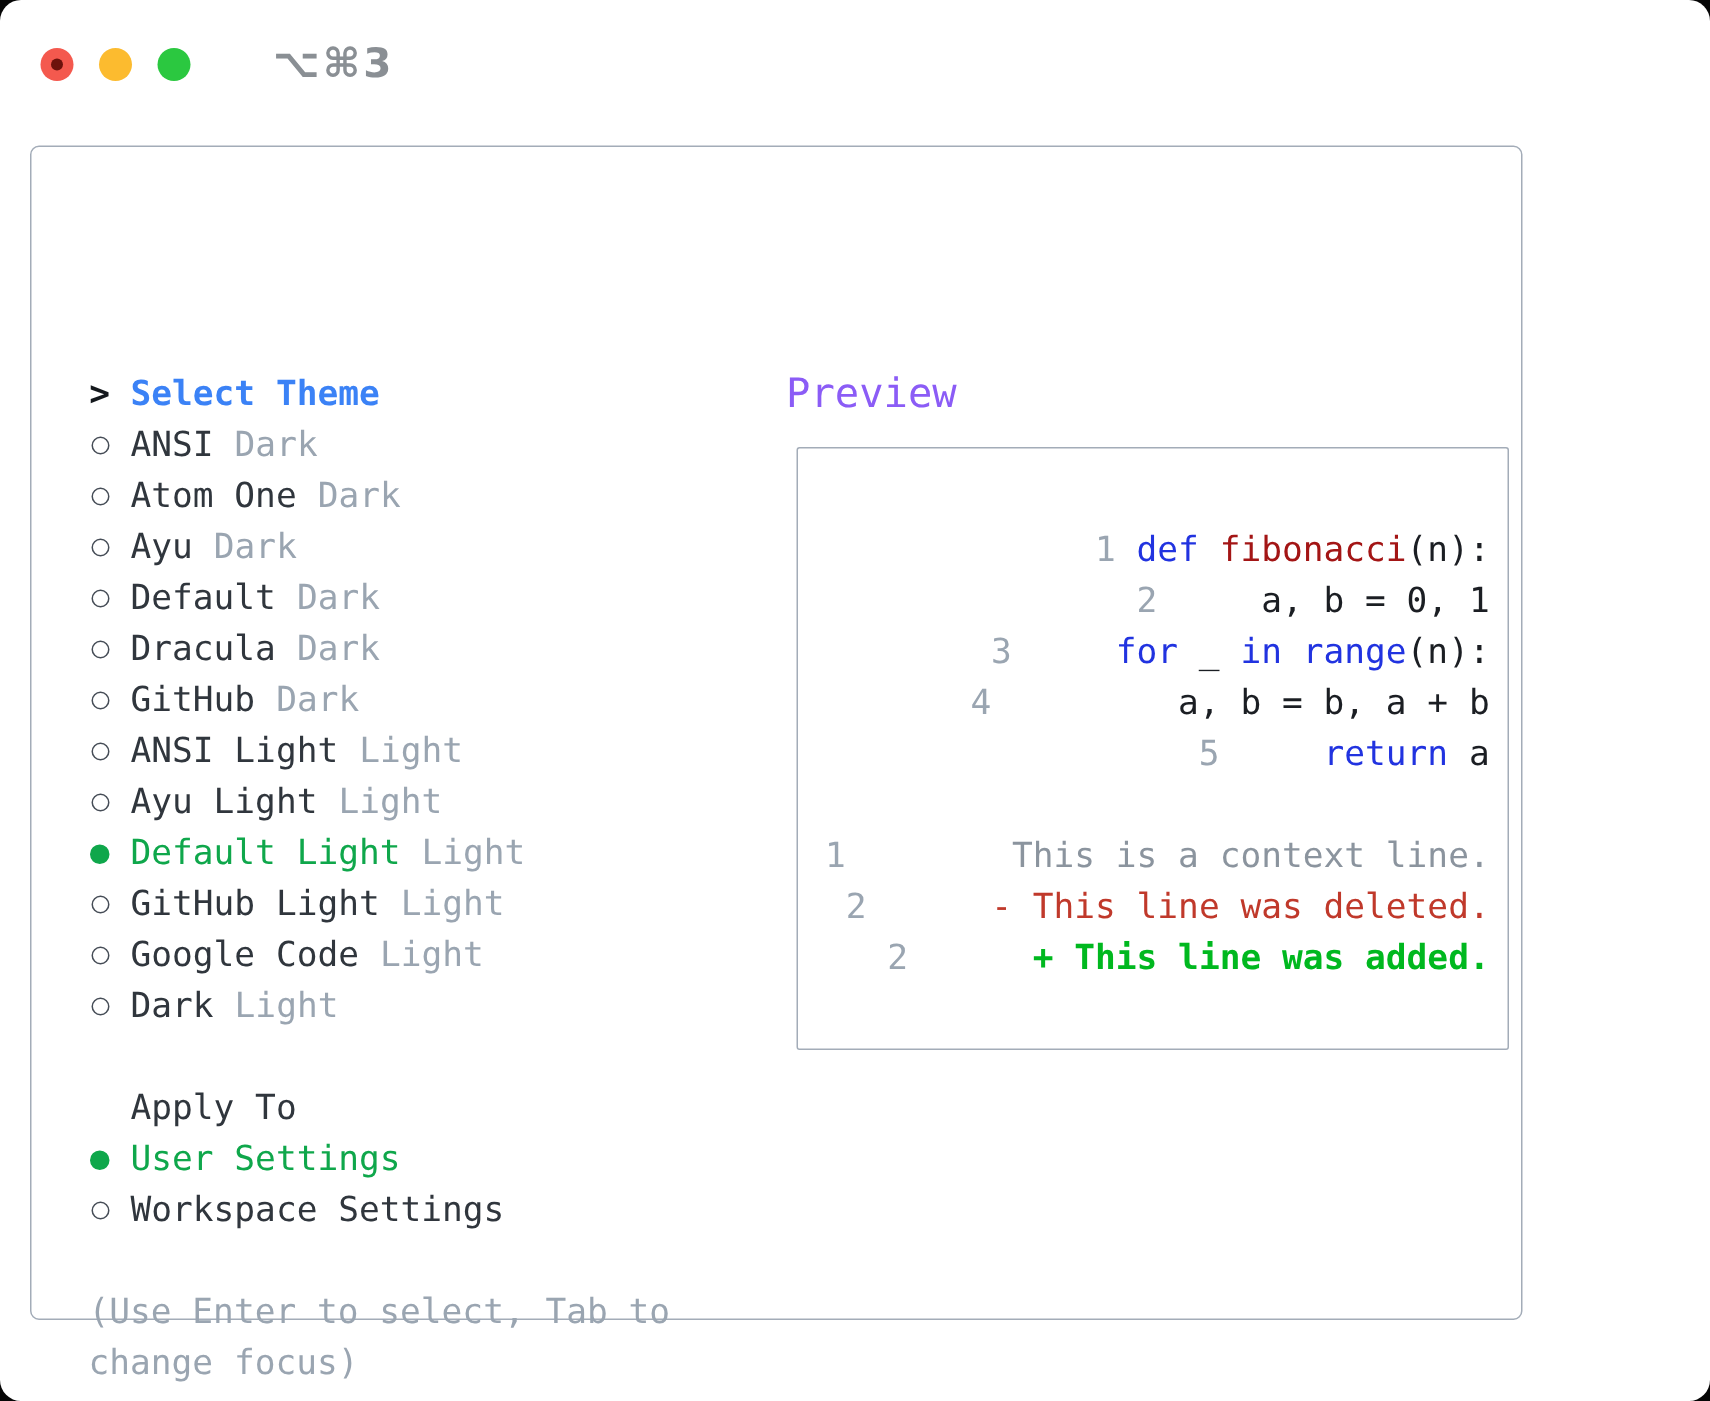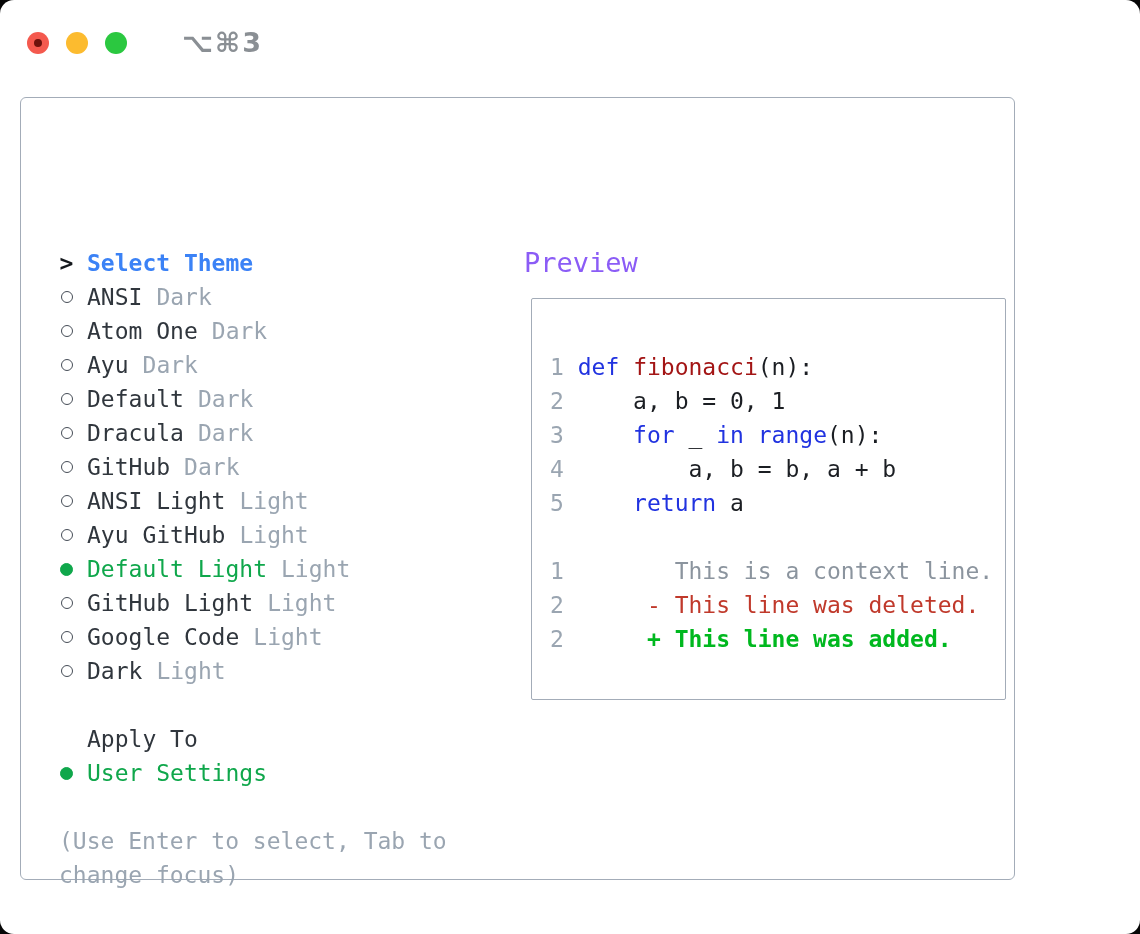--- a/index.html
+++ b/index.html
@@ -41,21 +41,21 @@
   .tag{color:var(--muted-gray);margin-left:14px;}
   .spacer{height:34px;}
   .help{color:var(--muted-gray);line-height:34px;margin-top:0;}
   
   .preview-label{position:absolute;left:503px;top:148px;height:34px;line-height:34px;
     font-size:27px;font-weight:normal;color:#8b5cf6;}
   .preview-box{position:absolute;left:510px;top:200px;width:475px;height:402px;
     border:1.5px solid var(--border-gray);border-radius:2px;box-sizing:border-box;background:#fff;}
   .code-lines{position:absolute;left:18px;top:51px;font-size:23px;line-height:34px;
     white-space:pre;color:var(--code-text);}
-  .code-line{height:34px;}
+  .code-line{height:34px;text-align:right;}
   .tok-num{color:var(--muted-gray);}
   .tok-pln{color:var(--code-text);}
   .tok-kw{color:var(--keyword-blue);}
   .tok-fn{color:var(--function-red);}
   .tok-ctx{color:var(--context-gray);}
   .tok-del{color:var(--deleted-red);}
   .tok-add{color:var(--added-green);font-weight:bold;}
 </style>
 </head>
 <body>
@@ -78,36 +78,37 @@
       </div>
 
       <div>
           <div class="row"><span class="marker"><span class="circle"></span></span><span class="name">ANSI</span><span class="tag">Dark</span></div>
           <div class="row"><span class="marker"><span class="circle"></span></span><span class="name">Atom One</span><span class="tag">Dark</span></div>
           <div class="row"><span class="marker"><span class="circle"></span></span><span class="name">Ayu</span><span class="tag">Dark</span></div>
           <div class="row"><span class="marker"><span class="circle"></span></span><span class="name">Default</span><span class="tag">Dark</span></div>
           <div class="row"><span class="marker"><span class="circle"></span></span><span class="name">Dracula</span><span class="tag">Dark</span></div>
           <div class="row"><span class="marker"><span class="circle"></span></span><span class="name">GitHub</span><span class="tag">Dark</span></div>
           <div class="row"><span class="marker"><span class="circle"></span></span><span class="name">ANSI Light</span><span class="tag">Light</span></div>
-          <div class="row"><span class="marker"><span class="circle"></span></span><span class="name">Ayu GitHub</span><span class="tag">Light</span></div>
+          <div class="row"><span class="marker"><span class="circle"></span></span><span class="name">Ayu Light</span><span class="tag">Light</span></div>
           <div class="row"><span class="marker"><span class="circle sel"></span></span><span class="name sel-text">Default Light</span><span class="tag">Light</span></div>
           <div class="row"><span class="marker"><span class="circle"></span></span><span class="name">GitHub Light</span><span class="tag">Light</span></div>
           <div class="row"><span class="marker"><span class="circle"></span></span><span class="name">Google Code</span><span class="tag">Light</span></div>
           <div class="row"><span class="marker"><span class="circle"></span></span><span class="name">Dark</span><span class="tag">Light</span></div>
         </div>
 
       <div class="spacer"></div>
 
       <div class="row">
         <span class="marker"></span>
         <span>Apply To</span>
       </div>
 
       <div>
           <div class="row"><span class="marker"><span class="circle sel"></span></span><span class="name sel-text">User Settings</span></div>
+          <div class="row"><span class="marker"><span class="circle"></span></span><span class="name">Workspace Settings</span></div>
         </div>
 
       <div class="spacer"></div>
 
       <div class="help">
         <div>(Use Enter to select, Tab to</div>
         <div>change focus)</div>
       </div>
     </div>
 

